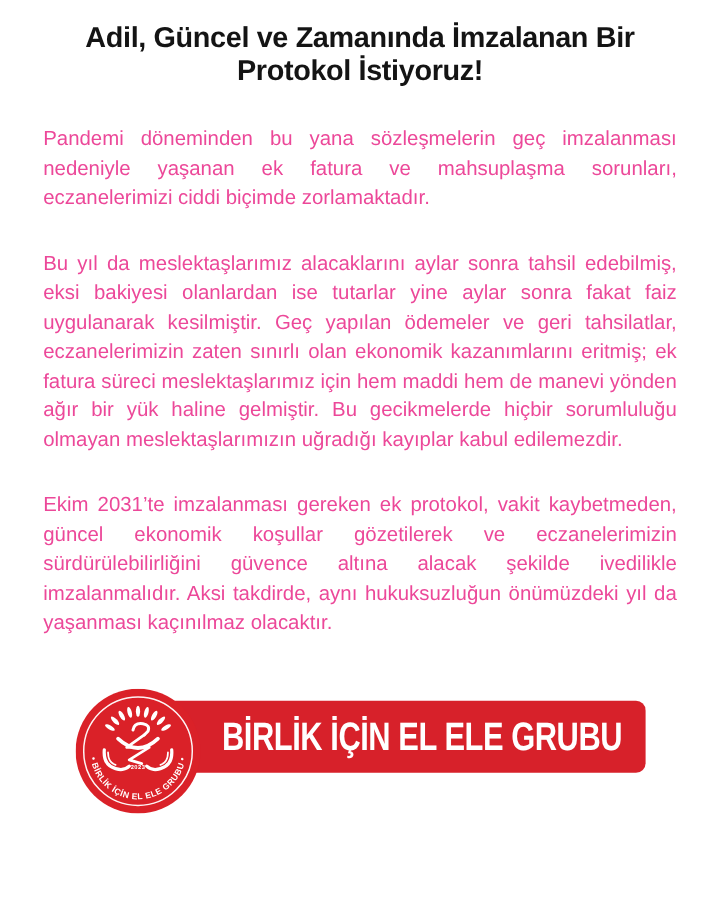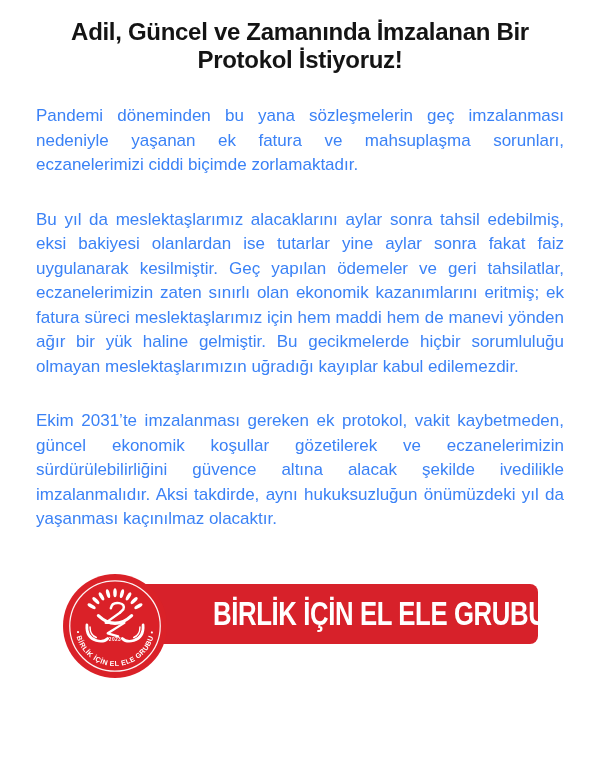--- a/index.html
+++ b/index.html
@@ -22,21 +22,21 @@
     color: #141414;
     font-size: 24px;
     line-height: 28px;
     font-weight: 700;
     letter-spacing: -0.3px;
     text-align: center;
   }
   .body-text { margin-top: 30px; }
   .para {
     margin: 0 0 30px 0;
-    color: #3b82f6;
+    color: #ec4899;
     font-size: 17px;
     line-height: 24.5px;
     text-align: justify;
   }
   .para:last-child { margin-bottom: 0; }
 
   
   .footer {
     position: relative;
     margin: 40px -36px 0 -36px;
@@ -45,21 +45,21 @@
   .banner {
     position: absolute;
     left: 110px;
     top: 12px;
     width: 428px;
     height: 60px;
     background: #d7212a;
     border-radius: 8px;
     display: flex;
     align-items: center;
-    justify-content: flex-start;
+    justify-content: center;
     padding-left: 56px;
     box-sizing: border-box;
     overflow: hidden;
     z-index: 1;
   }
   .banner-text {
     color: #ffffff;
     font-size: 33px;
     font-weight: 700;
     letter-spacing: -0.5px;

